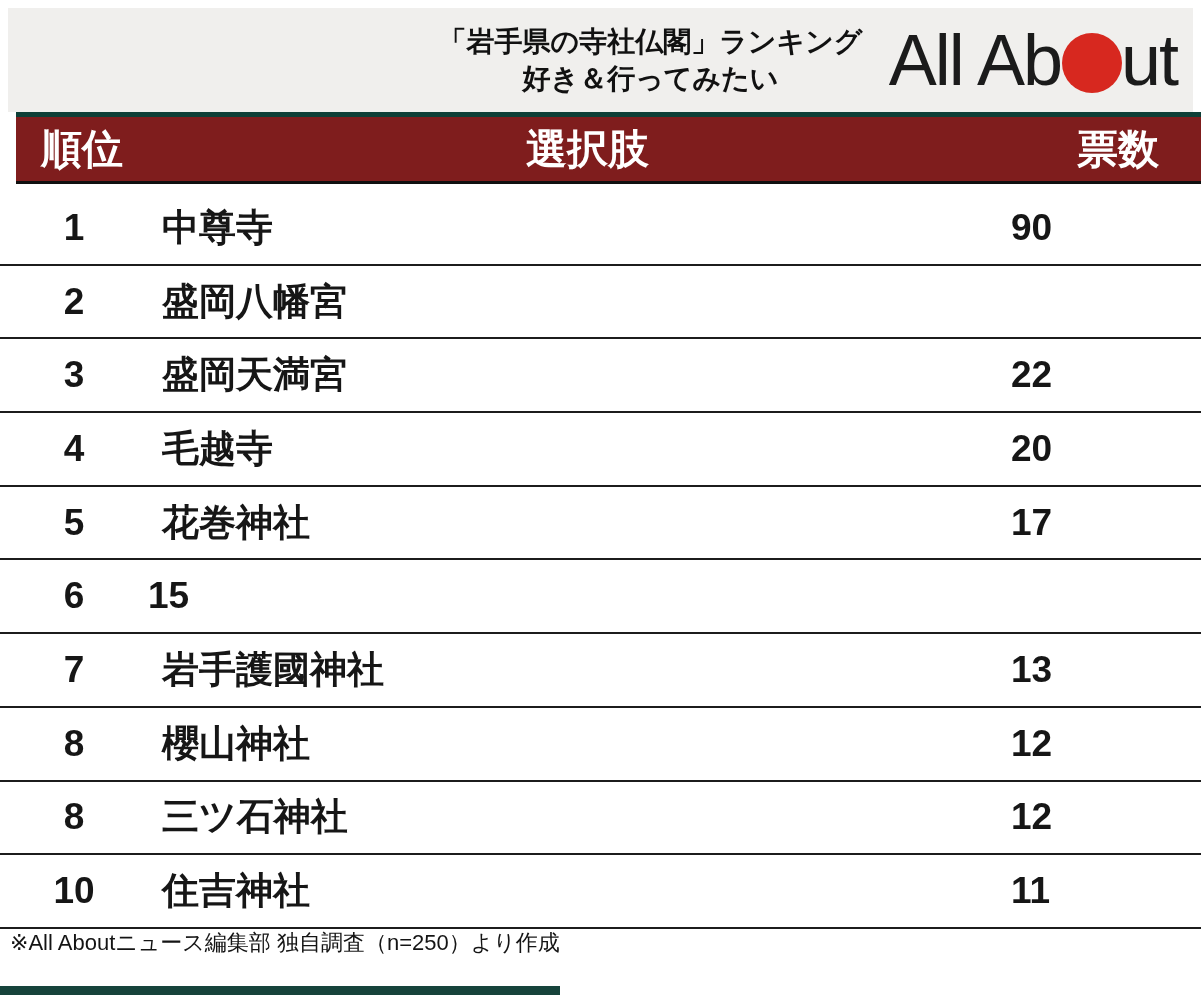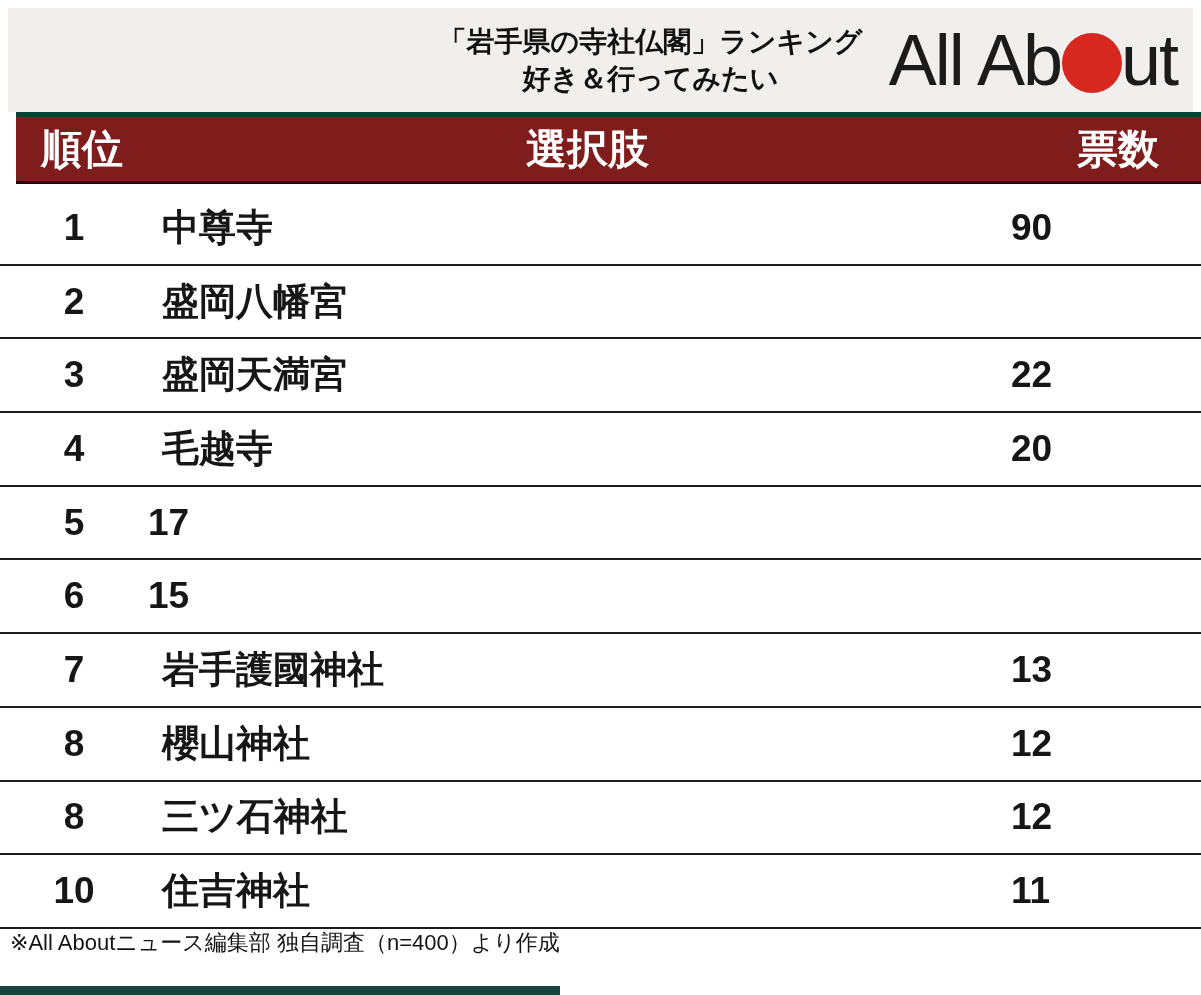--- a/index.html
+++ b/index.html
@@ -151,20 +151,21 @@
     <div class="name">盛岡天満宮</div>
     <div class="votes">22</div>
   </div>
   <div class="row">
     <div class="rank">4</div>
     <div class="name">毛越寺</div>
     <div class="votes">20</div>
   </div>
   <div class="row">
     <div class="rank">5</div>
+    <div class="name">花巻神社</div>
     <div class="votes">17</div>
   </div>
   <div class="row">
     <div class="rank">6</div>
     <div class="votes">15</div>
   </div>
   <div class="row">
     <div class="rank">7</div>
     <div class="name">岩手護國神社</div>
     <div class="votes">13</div>
@@ -180,16 +181,16 @@
     <div class="votes">12</div>
   </div>
   <div class="row">
     <div class="rank">10</div>
     <div class="name">住吉神社</div>
     <div class="votes">11</div>
   </div>
 </div>
 
 <div class="footnotes">
-  <div>※All Aboutニュース編集部 独自調査（n=400）より作成</div>
+  <div>※All Aboutニュース編集部 独自調査（n=250）より作成</div>
 </div>
 
 <div class="bottom-bar"></div>
 
 </body></html>

